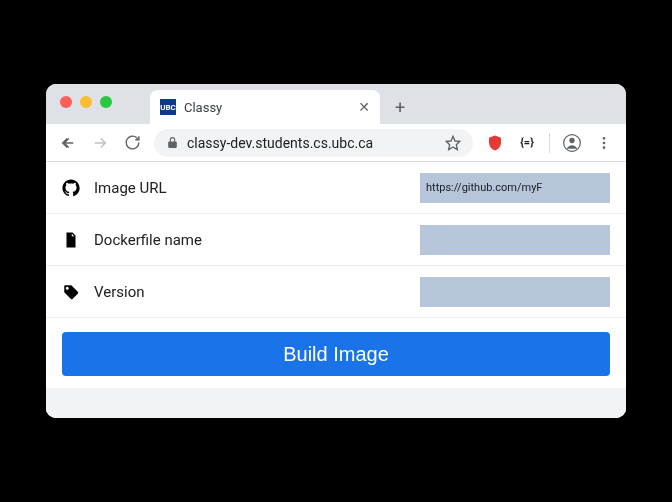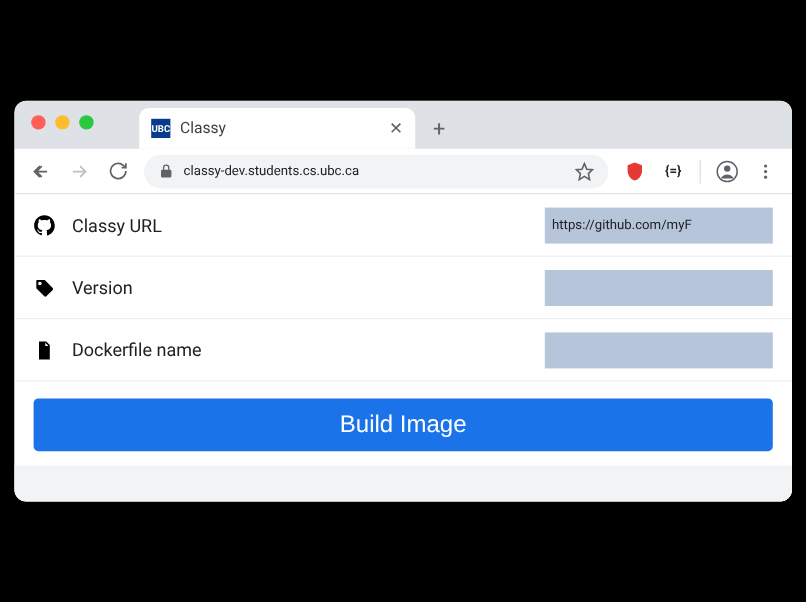--- a/index.html
+++ b/index.html
@@ -6,21 +6,21 @@
   body {
     background: #000;
     width: 672px;
     height: 502px;
     font-family: -apple-system, BlinkMacSystemFont, "Segoe UI", Roboto, Helvetica, Arial, sans-serif;
     display: flex;
     align-items: center;
     justify-content: center;
   }
   .window {
-    width: 648px;
+    width: 580px;
     background: #fff;
     border-radius: 10px;
     box-shadow: 0 20px 40px rgba(0,0,0,0.5);
     overflow: hidden;
   }
   .tabbar {
     height: 40px;
     background: #dee1e6;
     display: flex;
     align-items: flex-end;
@@ -90,21 +90,21 @@
   .tbtn.disabled { color: #bdc1c6; }
   .omnibox {
     flex: 1;
     height: 28px;
     background: #f1f3f4;
     border-radius: 14px;
     display: flex;
     align-items: center;
     padding: 0 12px;
     gap: 8px;
-    font-size: 11px;
+    font-size: 14px;
     color: #202124;
     margin: 0 4px;
   }
   .lock { color: #5f6368; }
   .omni-url { flex: 1; white-space: nowrap; overflow: hidden; }
   .star { color: #5f6368; }
   .extbadge {
     width: 28px; height: 28px;
     display: flex; align-items: center; justify-content: center;
   }
@@ -259,40 +259,40 @@
 
   <div class="content">
 
     <div class="form">
       <div class="row">
         <span class="row-icon">
           <svg width="18" height="18" viewBox="0 0 24 24" fill="#000">
               <path d="M12 .5C5.7.5.6 5.6.6 11.9c0 5 3.3 9.3 7.8 10.8.6.1.8-.2.8-.5v-2c-3.2.7-3.9-1.4-3.9-1.4-.5-1.3-1.3-1.7-1.3-1.7-1-.7.1-.7.1-.7 1.1.1 1.7 1.2 1.7 1.2 1 1.8 2.7 1.3 3.4 1 .1-.8.4-1.3.7-1.6-2.6-.3-5.3-1.3-5.3-5.7 0-1.3.4-2.3 1.2-3.1-.1-.3-.5-1.5.1-3.1 0 0 1-.3 3.2 1.2.9-.3 1.9-.4 2.9-.4s2 .1 2.9.4c2.2-1.5 3.2-1.2 3.2-1.2.6 1.6.2 2.8.1 3.1.8.8 1.2 1.8 1.2 3.1 0 4.4-2.7 5.4-5.3 5.7.4.4.8 1.1.8 2.2v3.2c0 .3.2.7.8.5 4.5-1.5 7.8-5.8 7.8-10.8C23.4 5.6 18.3.5 12 .5z"></path>
             </svg>
         </span>
-        <span class="row-label">Classy URL</span>
+        <span class="row-label">Image URL</span>
         <input class="row-input" value="https://github.com/myF" style="">
+      </div>
+      <div class="row">
+        <span class="row-icon">
+          <svg width="18" height="18" viewBox="0 0 24 24" fill="#000">
+              <path d="M6 2h8l4 4v16H6V2zm7 1.5V7h3.5L13 3.5zM8 10h8v1.5H8V10zm0 3h8v1.5H8V13zm0 3h8v1.5H8V16z"></path>
+            </svg>
+        </span>
+        <span class="row-label">Dockerfile name</span>
+        <input class="row-input" value="" style="">
       </div>
       <div class="row">
         <span class="row-icon">
           <svg width="18" height="18" viewBox="0 0 24 24" fill="#000">
               <path d="M21 11.6 12.4 3H4a1 1 0 0 0-1 1v8.4L11.6 21a2 2 0 0 0 2.8 0l6.6-6.6a2 2 0 0 0 0-2.8zM7 9a2 2 0 1 1 0-4 2 2 0 0 1 0 4z"></path>
             </svg>
         </span>
         <span class="row-label">Version</span>
         <input class="row-input" value="" style="">
       </div>
-      <div class="row">
-        <span class="row-icon">
-          <svg width="18" height="18" viewBox="0 0 24 24" fill="#000">
-              <path d="M6 2h8l4 4v16H6V2zm7 1.5V7h3.5L13 3.5zM8 10h8v1.5H8V10zm0 3h8v1.5H8V13zm0 3h8v1.5H8V16z"></path>
-            </svg>
-        </span>
-        <span class="row-label">Dockerfile name</span>
-        <input class="row-input" value="" style="">
-      </div>
       <div class="btnrow">
         <button class="primarybtn">Build Image</button>
       </div>
     </div>
     <div class="footer"></div>
   </div>
 </div>
 
 </body></html>

